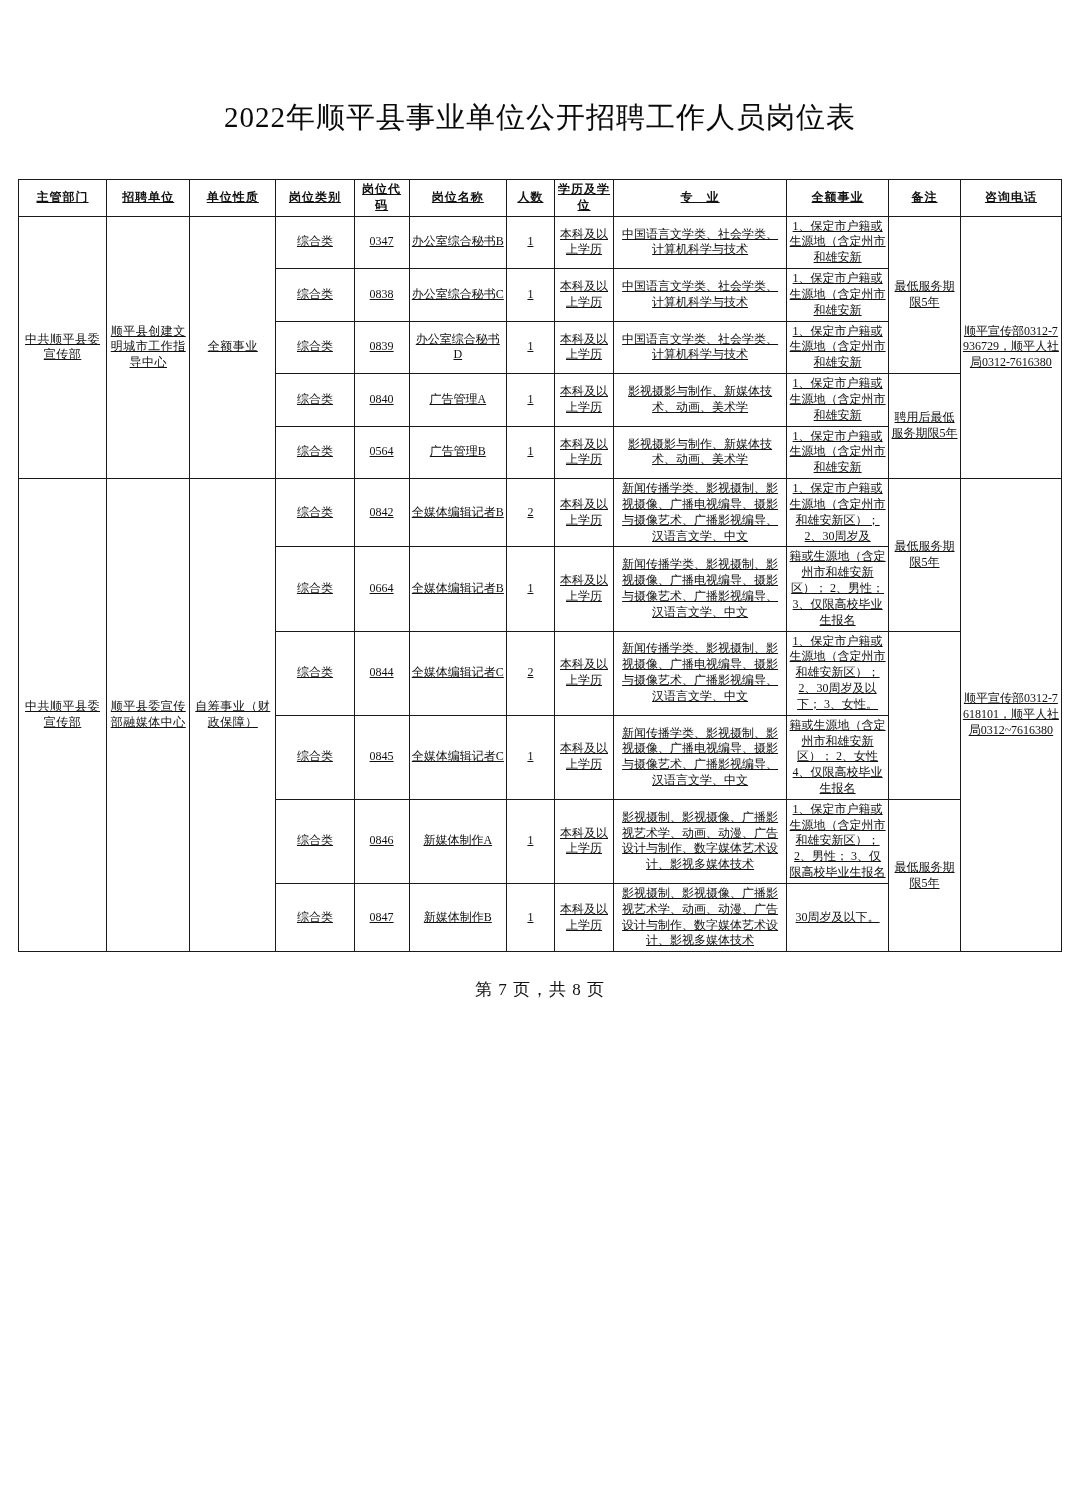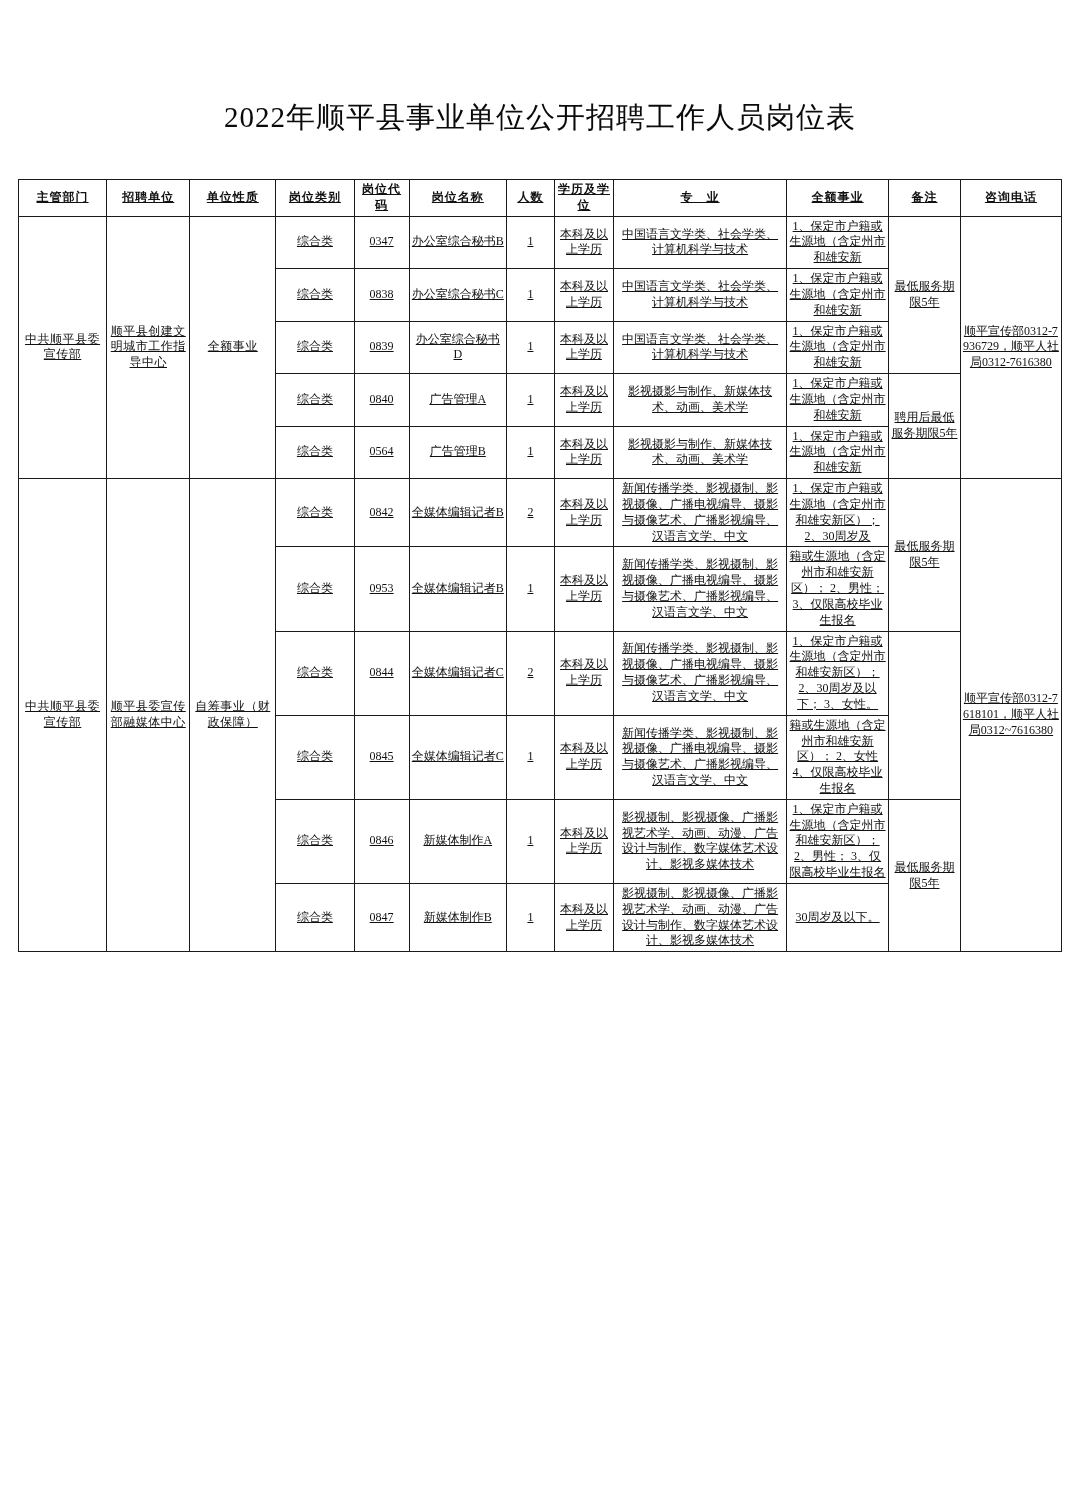--- a/index.html
+++ b/index.html
@@ -211,21 +211,21 @@
         <td class="mid">2</td>
         <td class="edu">本科及以上学历</td>
         <td class="small">新闻传播学类、影视摄制、影视摄像、广播电视编导、摄影与摄像艺术、广播影视编导、汉语言文学、中文</td>
         <td class="cond">1、保定市户籍或生源地（含定州市和雄安新区）；
 2、30周岁及</td>
         <td class="note" rowspan="2">最低服务期限5年</td>
         <td class="phone" rowspan="6">顺平宣传部0312-7618101，顺平人社局0312~7616380</td>
       </tr>
       <tr>
         <td class="mid">综合类</td>
-        <td class="mid">0953</td>
+        <td class="mid">0664</td>
         <td class="mid">全媒体编辑记者B</td>
         <td class="mid">1</td>
         <td class="edu">本科及以上学历</td>
         <td class="small">新闻传播学类、影视摄制、影视摄像、广播电视编导、摄影与摄像艺术、广播影视编导、汉语言文学、中文</td>
         <td class="cond">籍或生源地（含定州市和雄安新区）；
 2、男性；
 3、仅限高校毕业生报名</td>
       </tr>
       <tr>
         <td class="mid">综合类</td>
@@ -268,14 +268,15 @@
         <td class="mid">新媒体制作B</td>
         <td class="mid">1</td>
         <td class="edu">本科及以上学历</td>
         <td class="small">影视摄制、影视摄像、广播影视艺术学、动画、动漫、广告设计与制作、数字媒体艺术设计、影视多媒体技术</td>
         <td class="cond">30周岁及以下。</td>
       </tr>
 
     </tbody>
   </table>
 
+  <div class="footer">第 7 页，共 8 页</div>
 
 </div>
 
 </body></html>

